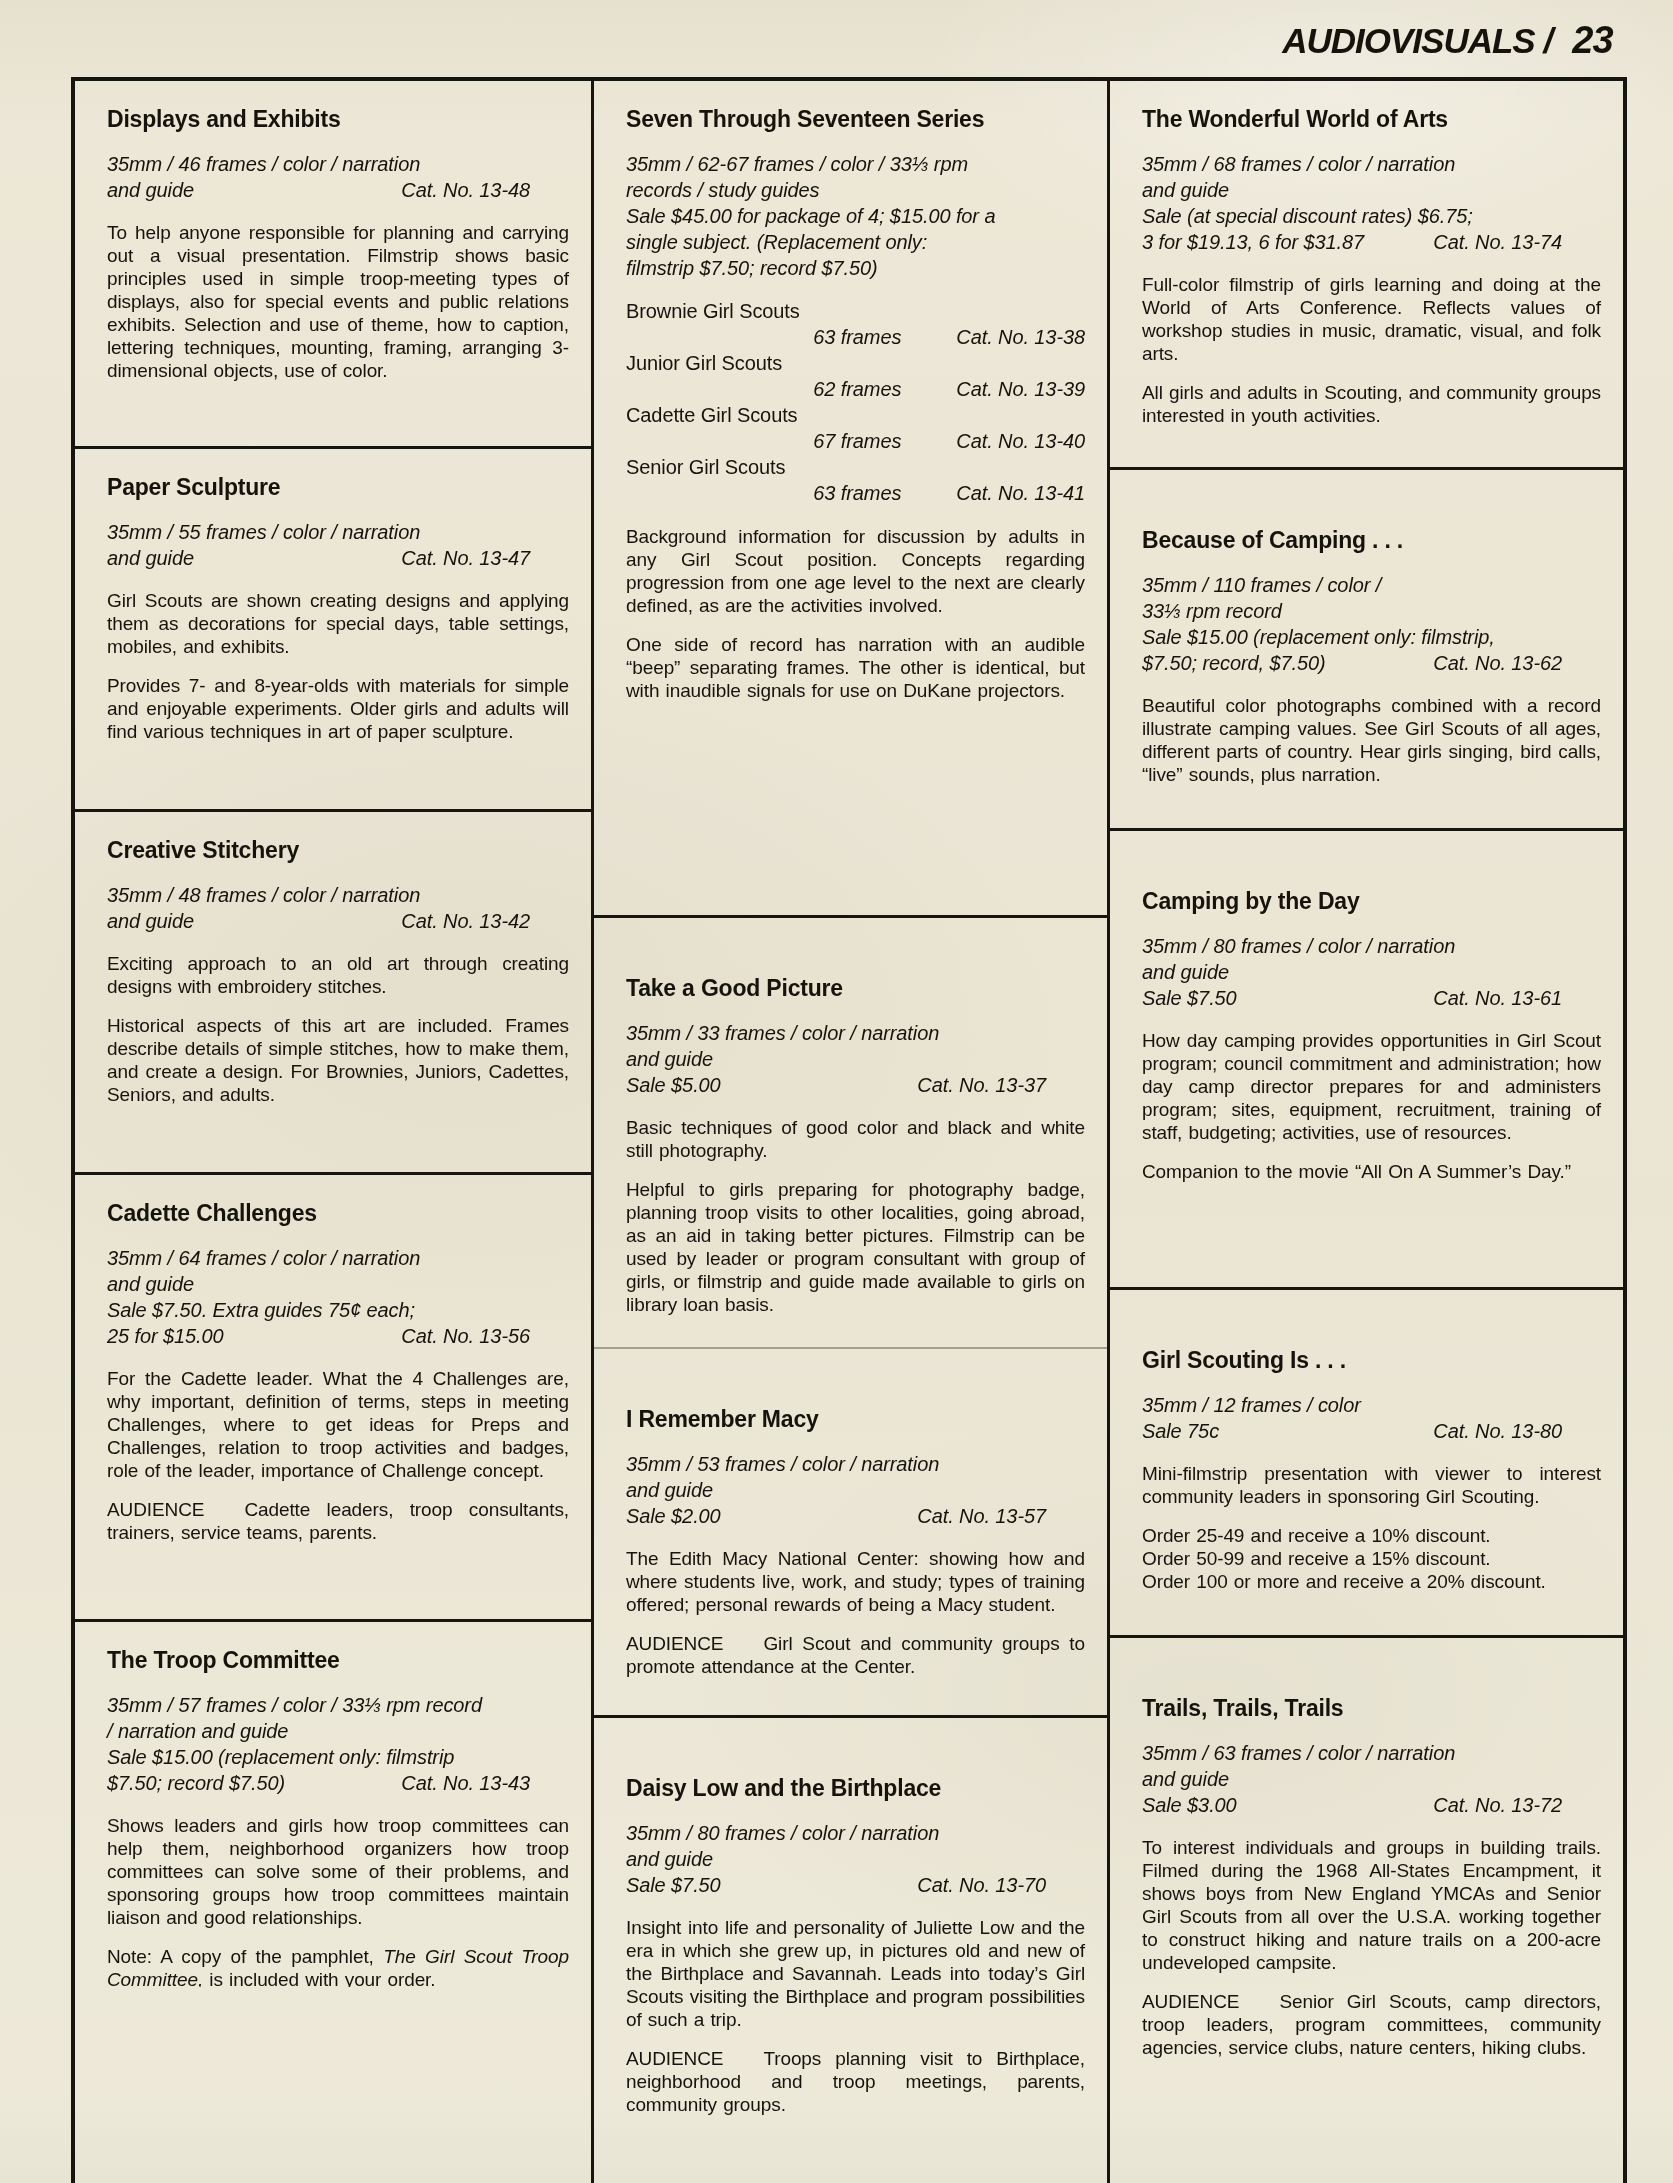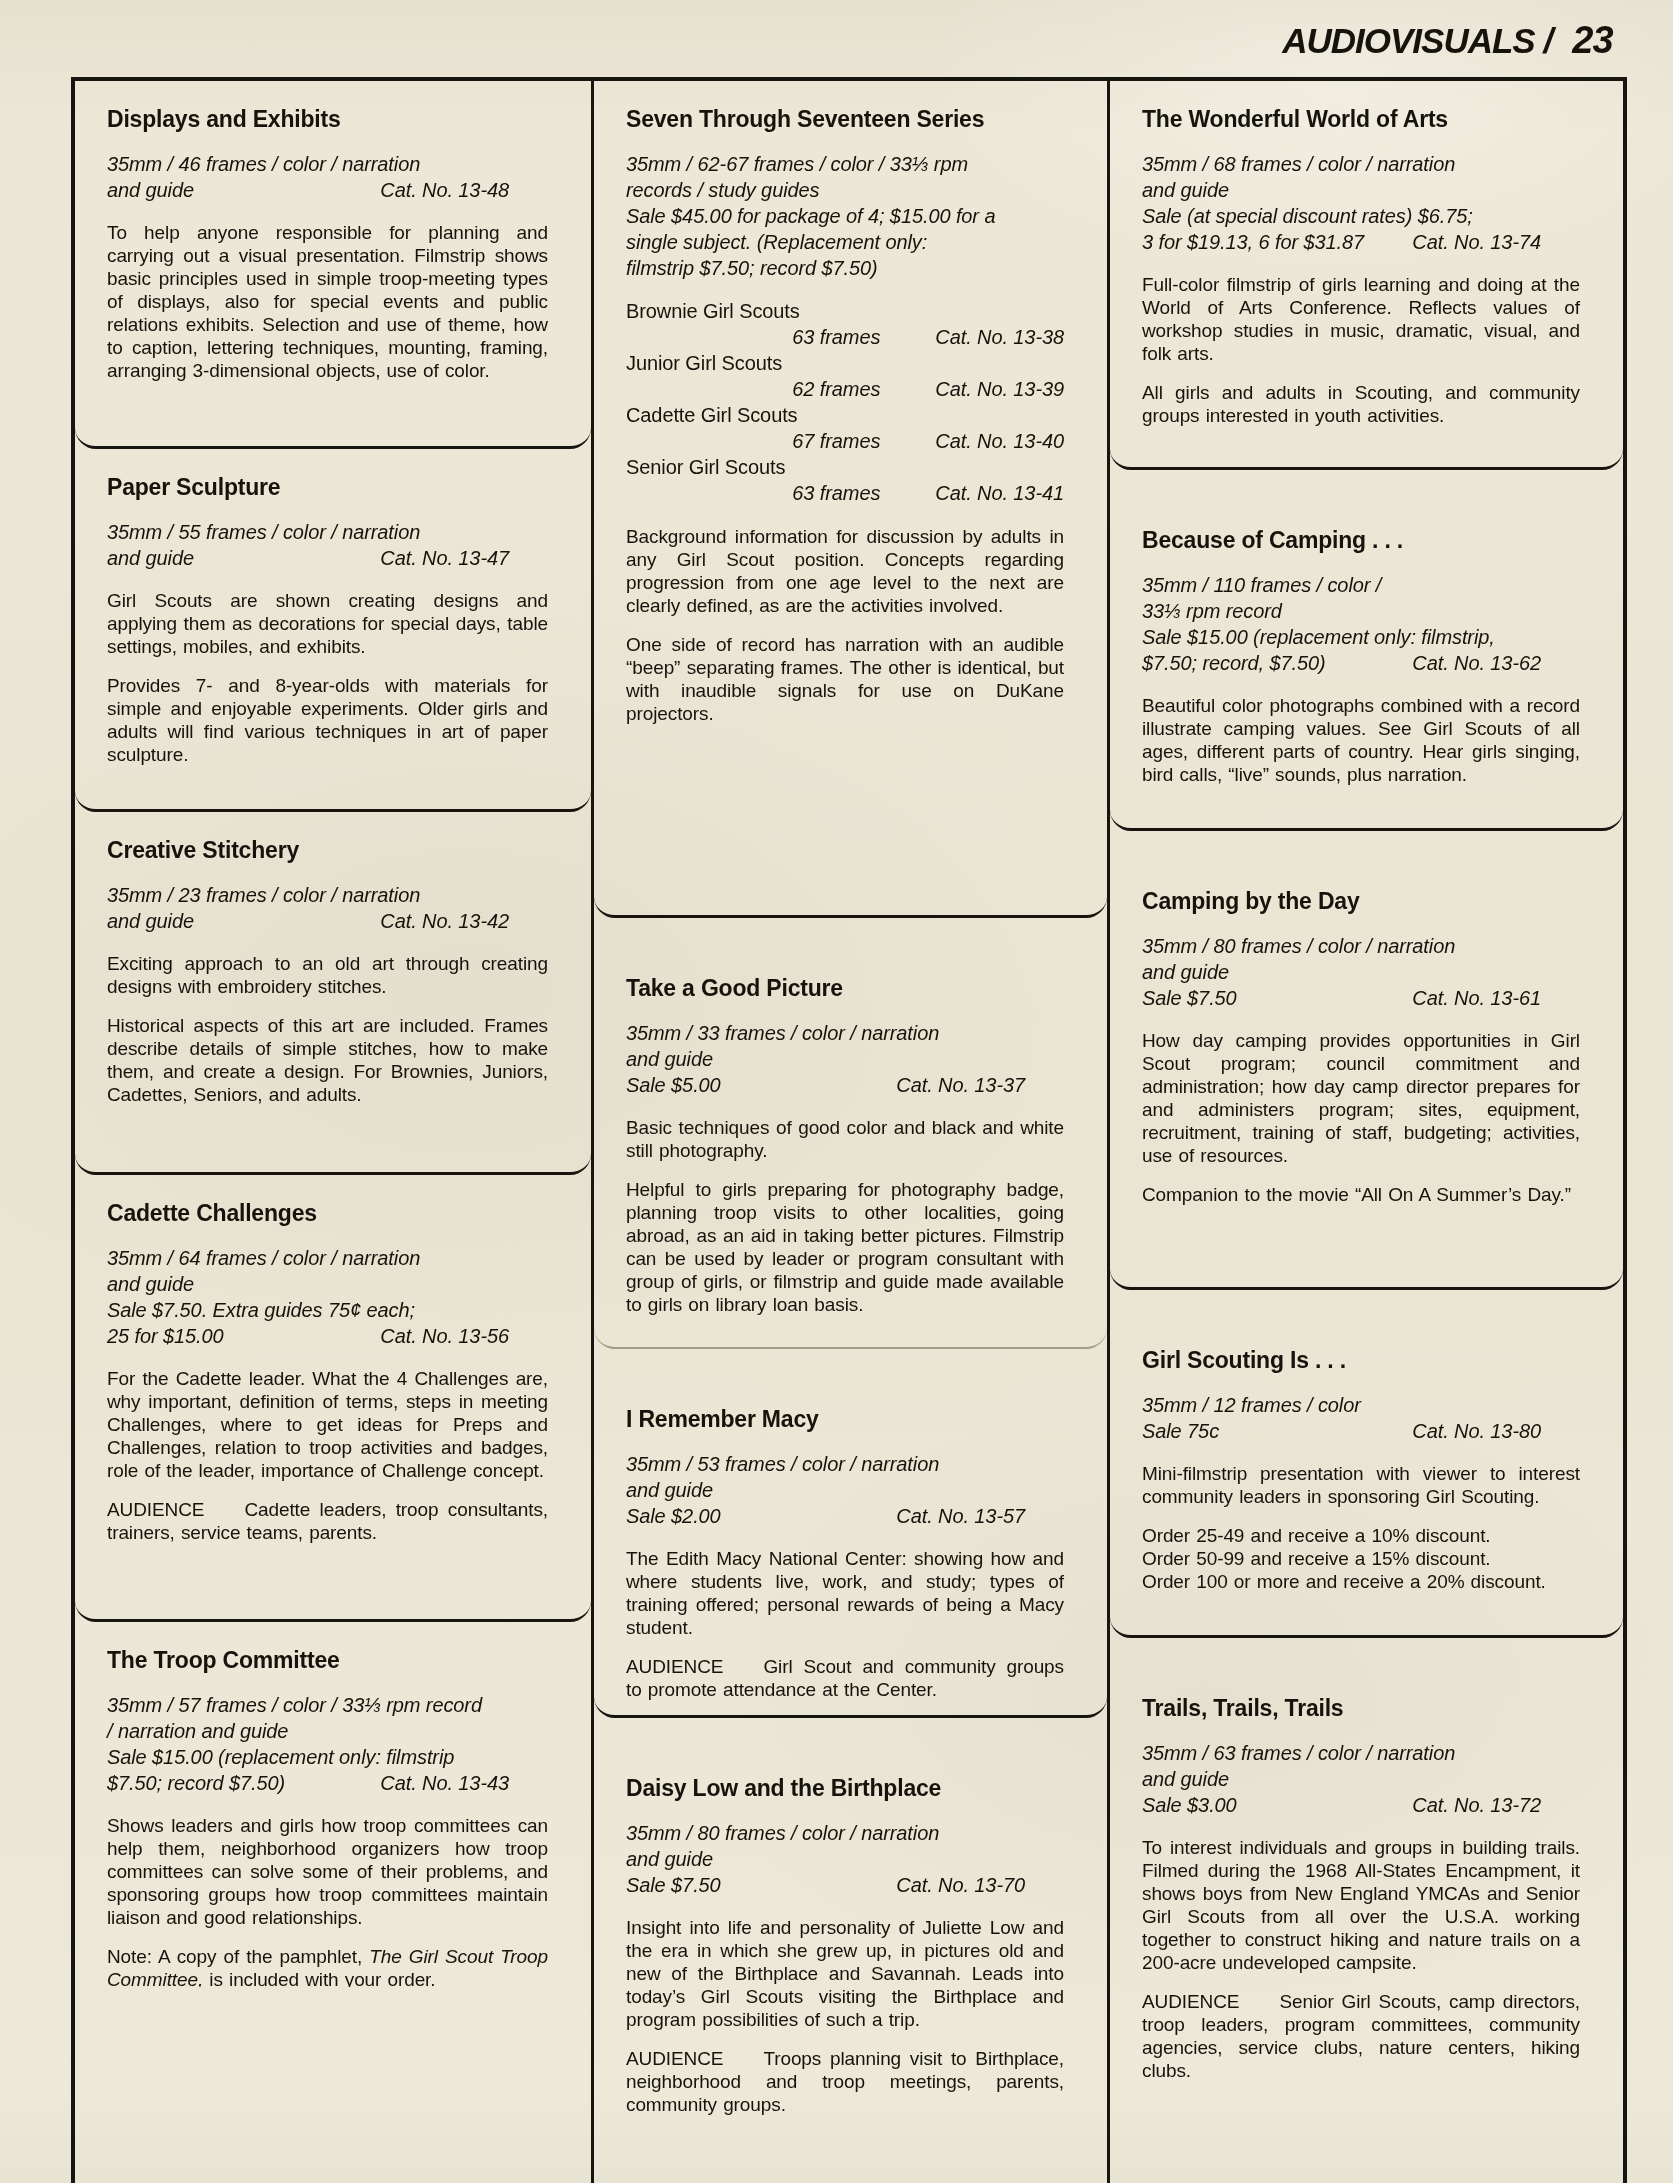--- a/index.html
+++ b/index.html
@@ -28,23 +28,22 @@
     position:absolute;left:71px;top:77px;width:1548px;
     border:4.7px solid #17150f;
     display:flex;align-items:stretch;
     background:transparent;
   }
   .col{width:516px;box-sizing:border-box;display:flex;flex-direction:column;}
   .col + .col{border-left:3.3px solid #17150f;gap:32px;}
   .box{
     box-sizing:border-box;
     border-bottom:3.3px solid #17150f;
-    padding:20px 43px 0 32px;
+    padding:20px 22px 0 32px;
     overflow:hidden;
-    border-radius:21px;
   }
   .box.last{border-bottom:none;}
   .box.faint{border-bottom-width:2px;border-bottom-color:#a49d8a;}
   .title{
     font-size:23px;font-weight:700;letter-spacing:-0.2px;
     margin:5.3px 0 17.3px 0;
   }
   .spec{font-style:italic;font-size:20px;line-height:26px;margin:0 0 18px 0;letter-spacing:-0.1px;}
   .spec-line.with-cat{display:flex;}
   .spec-line .cat{margin-left:auto;margin-right:39px;white-space:nowrap;}
@@ -86,21 +85,21 @@
               <span class="spec-text">and guide</span>
               <span class="cat">Cat. No. 13-47</span>
             </div>
           </div>
           <p class="para">Girl Scouts are shown creating designs and applying them as decorations for special days, table settings, mobiles, and exhibits.</p>
           <p class="para">Provides 7- and 8-year-olds with materials for simple and enjoyable experiments. Older girls and adults will find various techniques in art of paper sculpture.</p>
         </section>
         <section class="box" style="height: 363px;">
           <h2 class="title">Creative Stitchery</h2>
           <div class="spec">
-            <div class="spec-line"><span class="spec-text">35mm / 23 frames / color / narration</span></div>
+            <div class="spec-line"><span class="spec-text">35mm / 48 frames / color / narration</span></div>
             <div class="spec-line with-cat">
               <span class="spec-text">and guide</span>
               <span class="cat">Cat. No. 13-42</span>
             </div>
           </div>
           <p class="para">Exciting approach to an old art through creating designs with embroidery stitches.</p>
           <p class="para">Historical aspects of this art are included. Frames describe details of simple stitches, how to make them, and create a design. For Brownies, Juniors, Cadettes, Seniors, and adults.</p>
         </section>
         <section class="box" style="height: 447px;">
           <h2 class="title">Cadette Challenges</h2>

